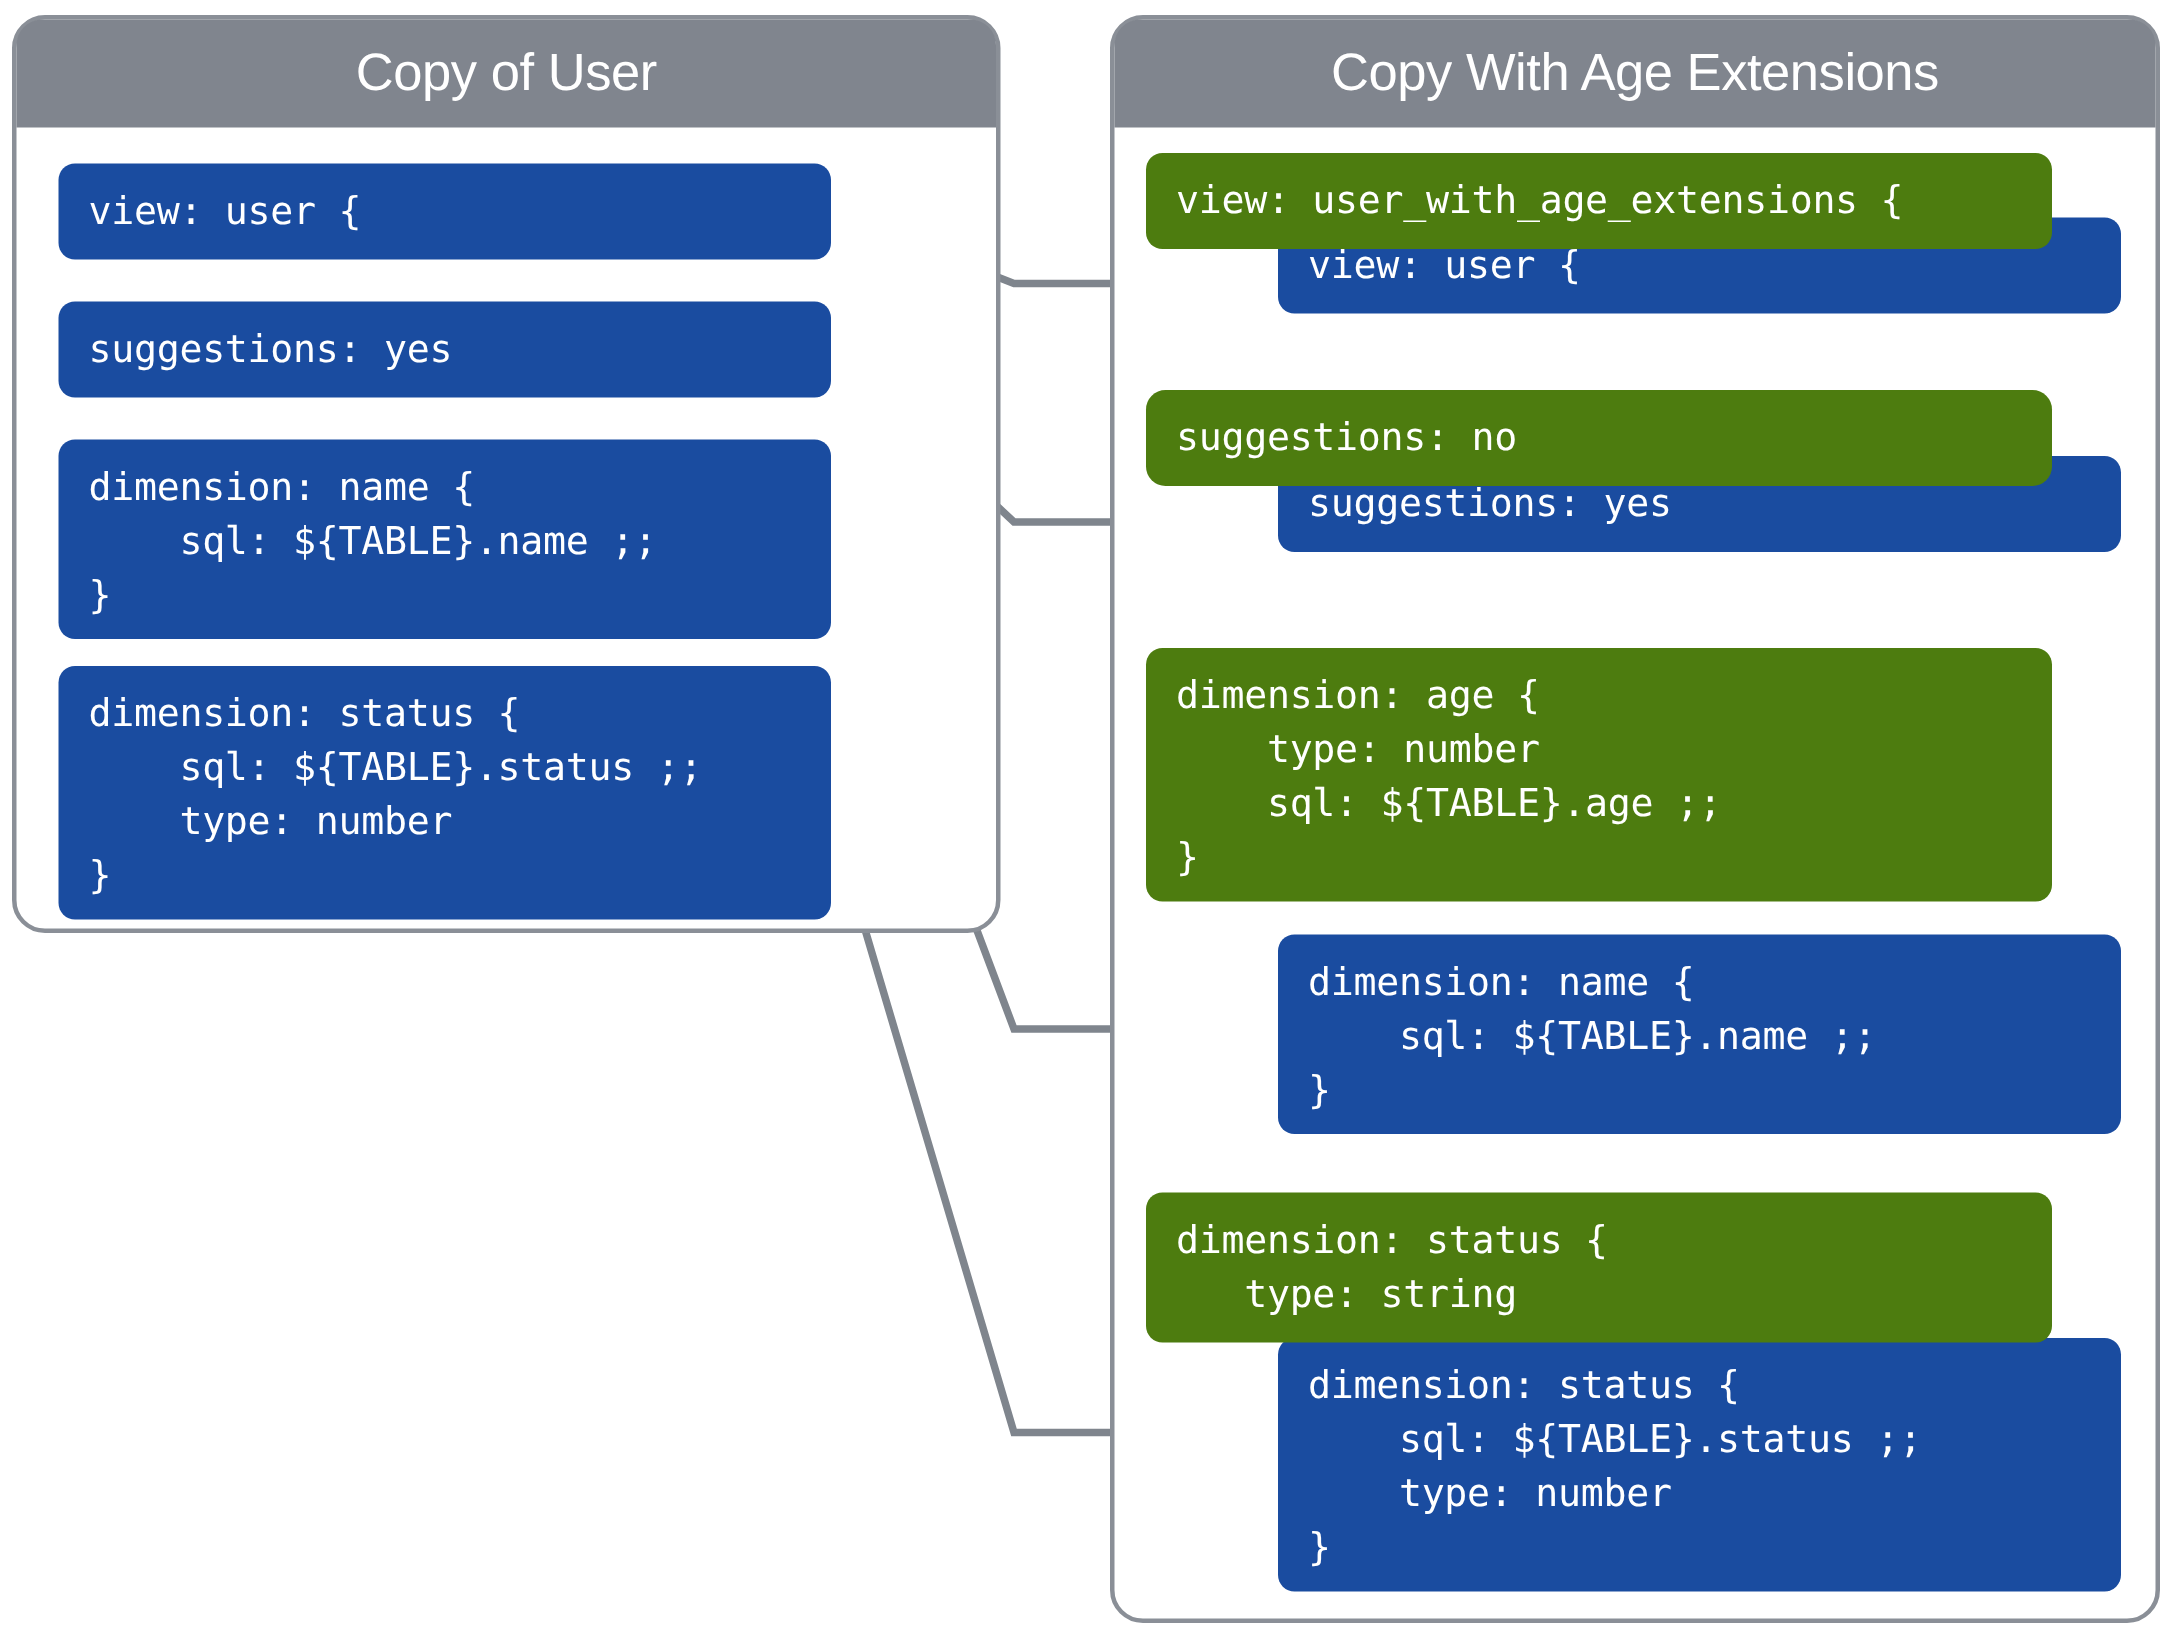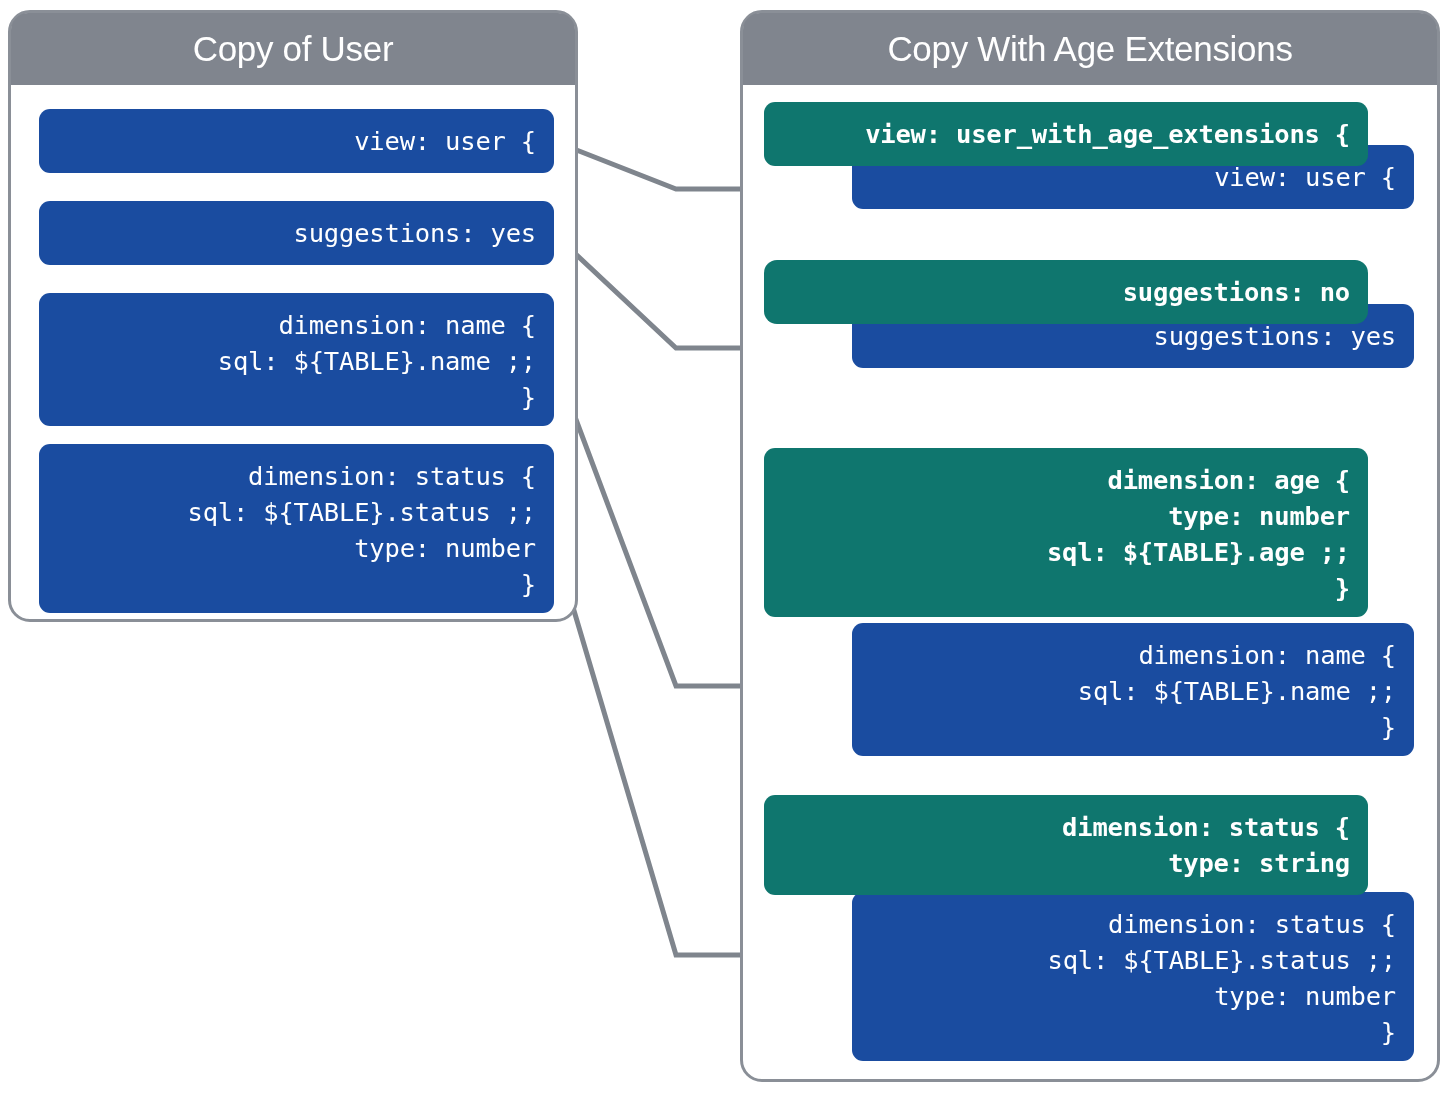--- a/index.html
+++ b/index.html
@@ -59,27 +59,26 @@
   .code-block {
     position: absolute;
     border-radius: 11px;
     font-family: "DejaVu Sans Mono", "Liberation Mono", monospace;
     font-size: 25.5px;
     line-height: 36px;
     color: #ffffff;
     white-space: pre;
     padding: 14px 18px 14px 20px;
     letter-spacing: -0.2px;
-    text-align: right;
   }
   .code-dark  { background: #1a4ca0; }
-  .code-light { background: #0f766e; font-weight: bold; }
+  .code-light { background: #4d7c0f; }
 
   
-  #panel-left      { left: 8px;  top: 10px;  width: 570px; height: 612px; }
+  #panel-left      { left: 8px;  top: 10px;  width: 659px; height: 612px; }
   #panel-right     { left: 740px; top: 10px; width: 700px; height: 1072px; }
 </style>
 </head>
 <body>
 
 <div id="stage">
 
   <svg id="connectors" viewBox="0 0 1450 1096" width="1450" height="1096">
     <defs>
       <marker id="arrowhead" markerWidth="9" markerHeight="9" refX="7.5" refY="4.5" orient="auto" markerUnits="strokeWidth">
@@ -121,21 +120,21 @@
       <span class="panel-title">Copy With Age Extensions</span>
     </div>
     <div class="panel-body">
 
       <div class="code-block code-light" style="left:21px; top:17px; width:604px; height:64px; z-index:3;">view: user_with_age_extensions {</div>
       <div class="code-block code-dark" style="left:109px; top:60px; width:562px; height:64px; z-index:2;">view: user {</div>
 
       <div class="code-block code-light" style="left:21px; top:175px; width:604px; height:64px; z-index:3;border-radius:13px;">suggestions: no</div>
       <div class="code-block code-dark" style="left:109px; top:219px; width:562px; height:64px; z-index:2;">suggestions: yes</div>
 
-      <div class="code-block code-light" style="left:21px; top:347px; width:604px; height:169px; z-index:3;margin-top:16px;">dimension: age {
+      <div class="code-block code-light" style="left:21px; top:347px; width:604px; height:169px; z-index:3;">dimension: age {
     type: number
     sql: ${TABLE}.age ;;
 }</div>
       <div class="code-block code-dark" style="left:109px; top:538px; width:562px; height:133px; z-index:2;">dimension: name {
     sql: ${TABLE}.name ;;
 }</div>
 
       <div class="code-block code-light" style="left:21px; top:710px; width:604px; height:100px; z-index:3;">dimension: status {
    type: string</div>
       <div class="code-block code-dark" style="left:109px; top:807px; width:562px; height:169px; z-index:2;">dimension: status {

